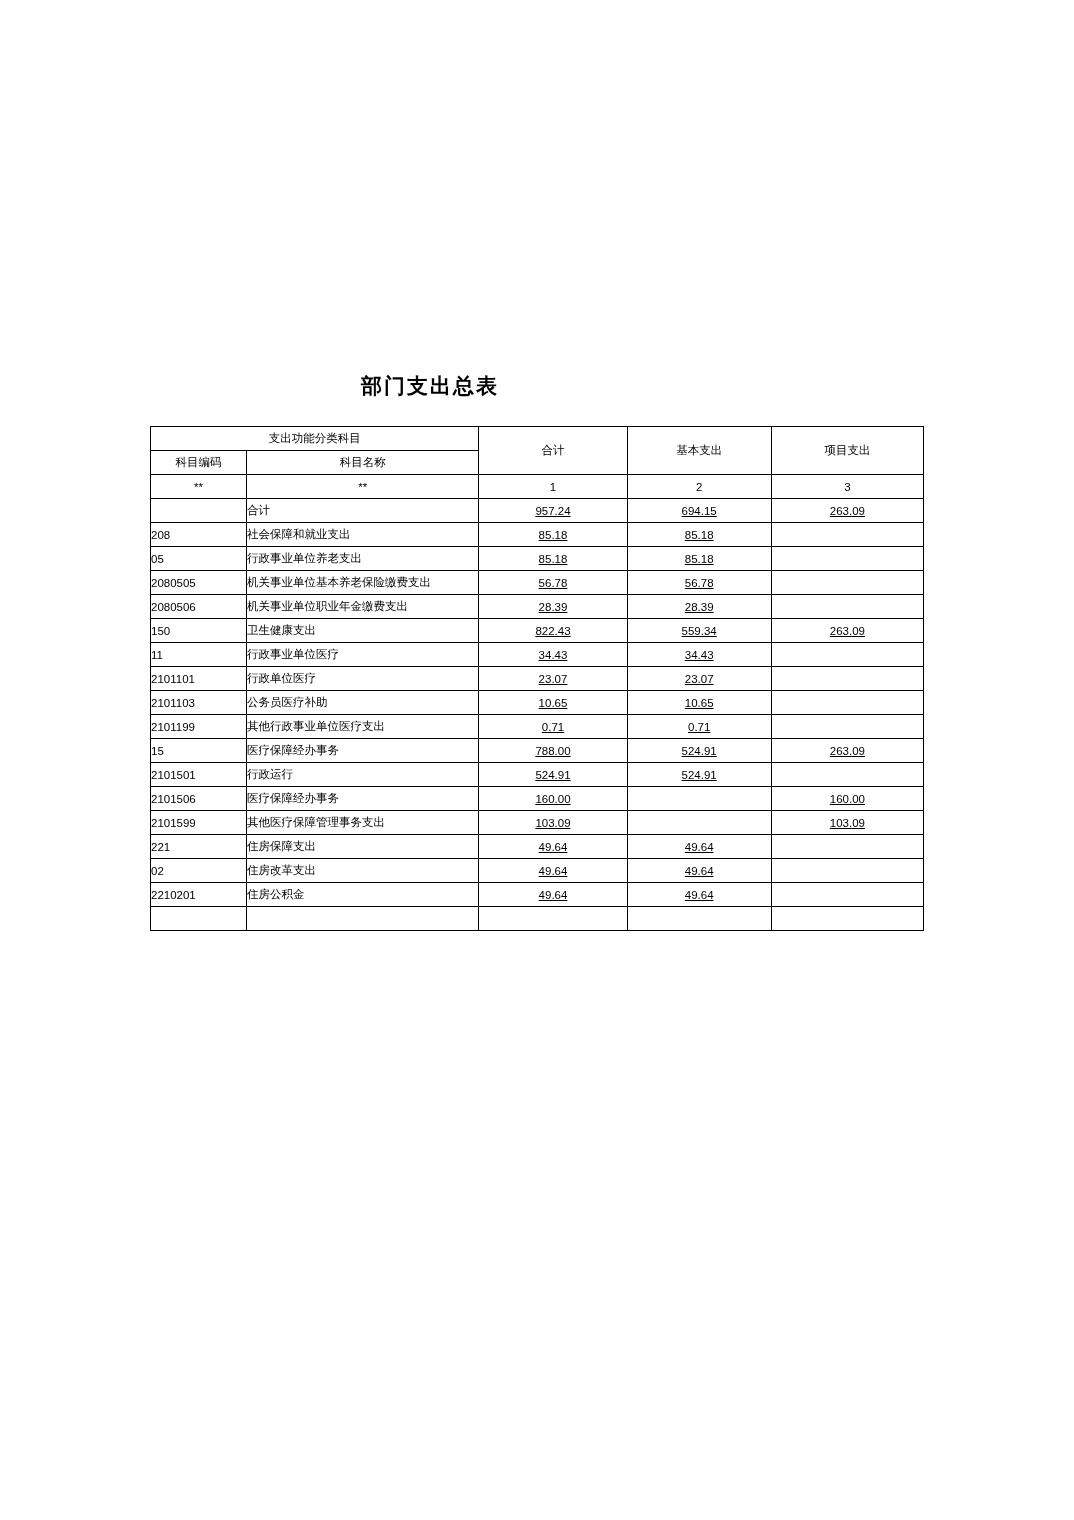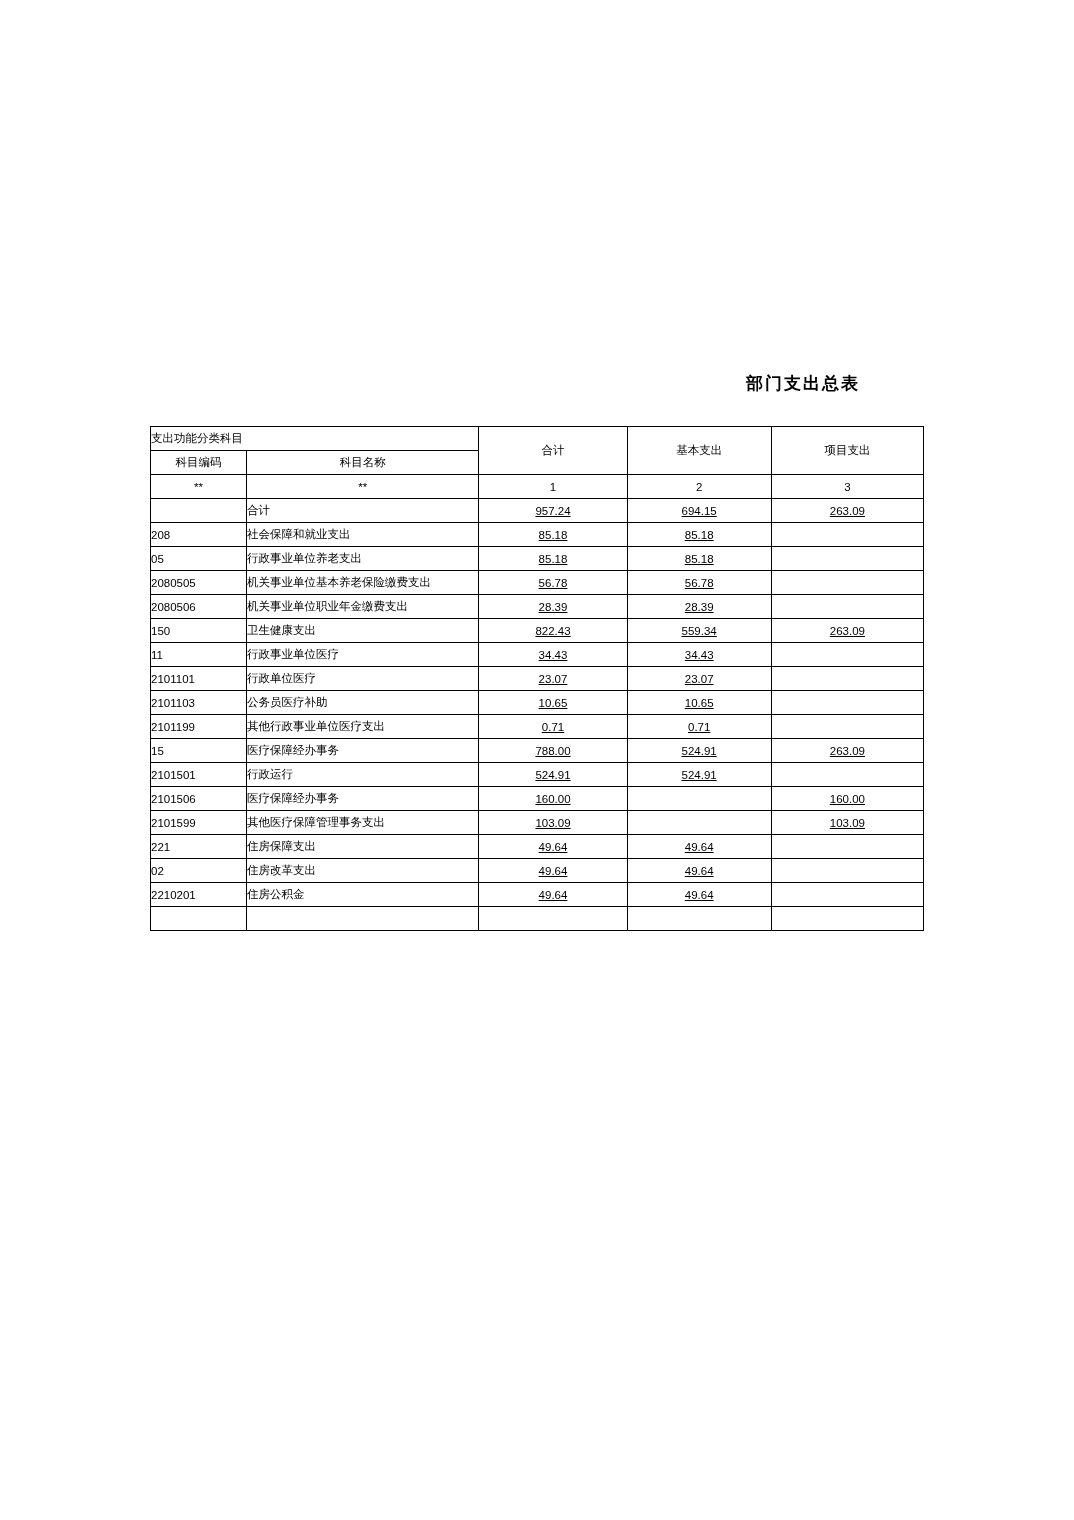--- a/index.html
+++ b/index.html
@@ -19,22 +19,22 @@
     left: 0;
     top: 0;
     width: 1074px;
     height: 1520px;
   }
   .doc-title {
     position: absolute;
     left: 0;
     top: 372px;
     width: 860px;
-    text-align: right;
-    font-size: 17px;
+    text-align: center;
+    font-size: 21px;
     font-weight: bold;
     letter-spacing: 2px;
     font-family: "Liberation Serif", "DejaVu Serif", serif;
   }
   .meta-row {
     position: absolute;
     left: 150px;
     top: 406px;
     width: 774px;
     height: 18px;
@@ -74,21 +74,21 @@
     white-space: nowrap;
   }
   .c-code { width: 96px; }
   .c-name { width: 232px; }
   .c-v1   { width: 148px; }
   .c-v2   { width: 144px; }
   .c-v3   { width: 152px; }
 
   .ctr { text-align: center; }
   .num { text-align: center; padding-right: 6px; font-family: "Liberation Sans", sans-serif; text-decoration: underline; }
-  .hdr-group { text-align: left; }
+  .hdr-group { text-align: center; }
   .lvl0 { padding-left: 6px; }
   .lvl1 { padding-left: 16px; }
   .lvl2 { padding-left: 26px; }
   .code0 { text-align: left; padding-left: 6px; margin-top: 44px; }
   .code1 { text-align: left; padding-left: 18px; margin-left: 24px; }
   .code2 { text-align: left; padding-left: 30px; margin-left: 8px; }
   .name-total { padding-left: 14px; }
 </style>
 </head>
 <body>

